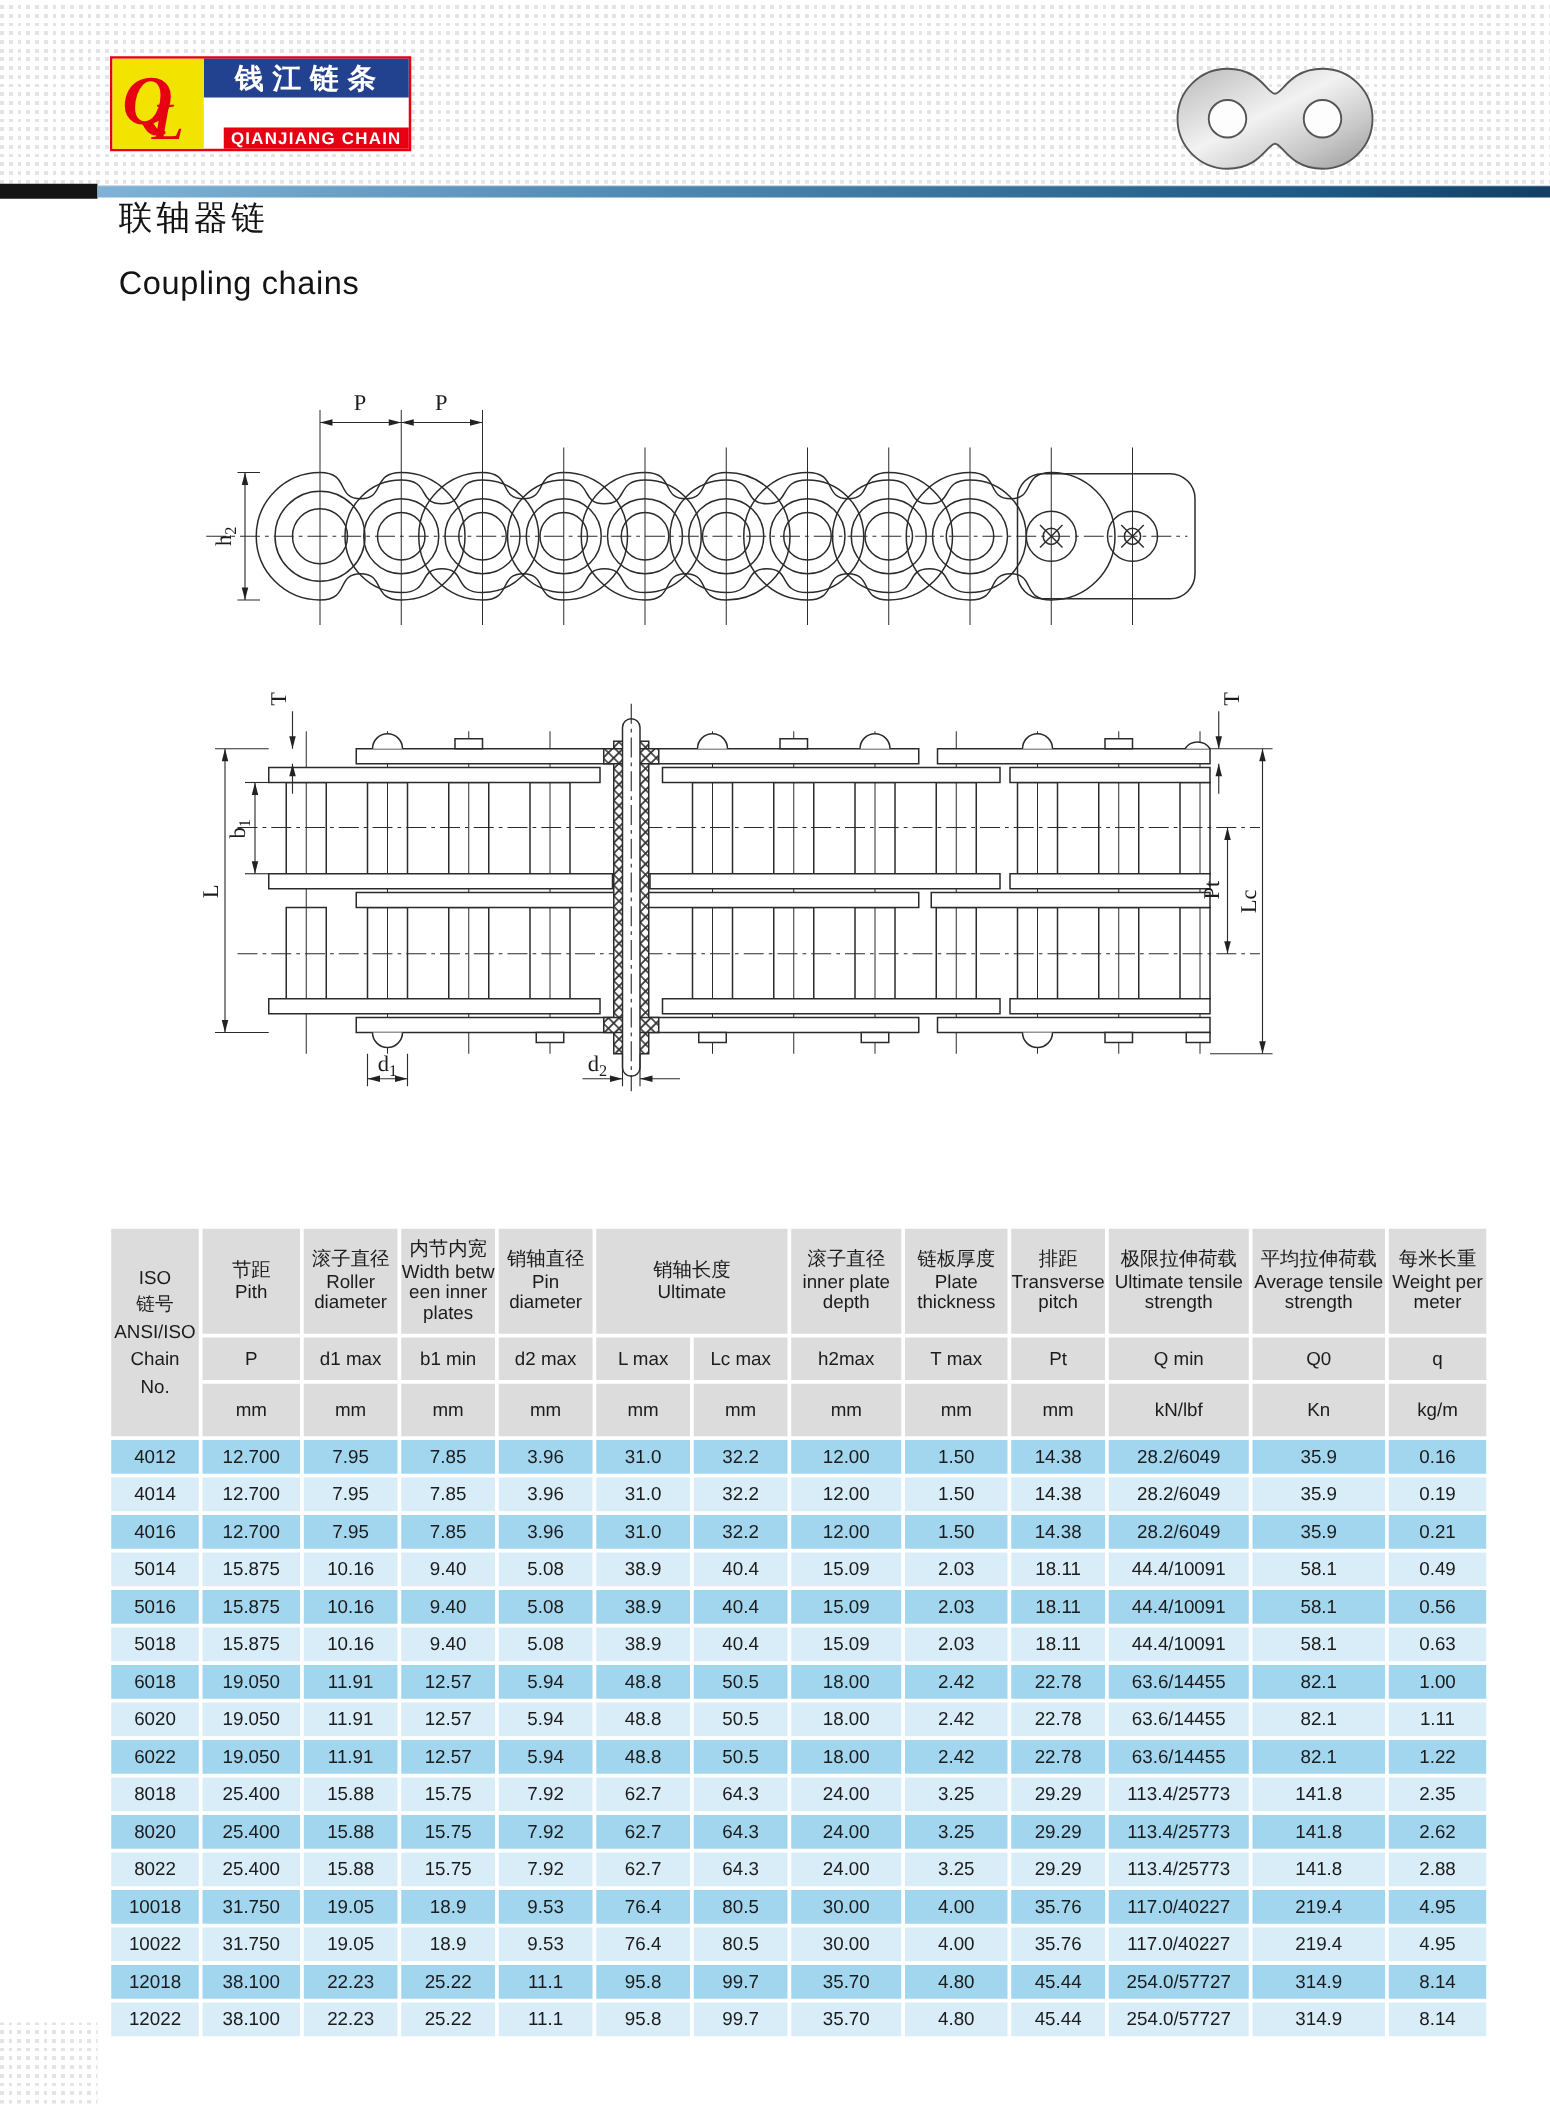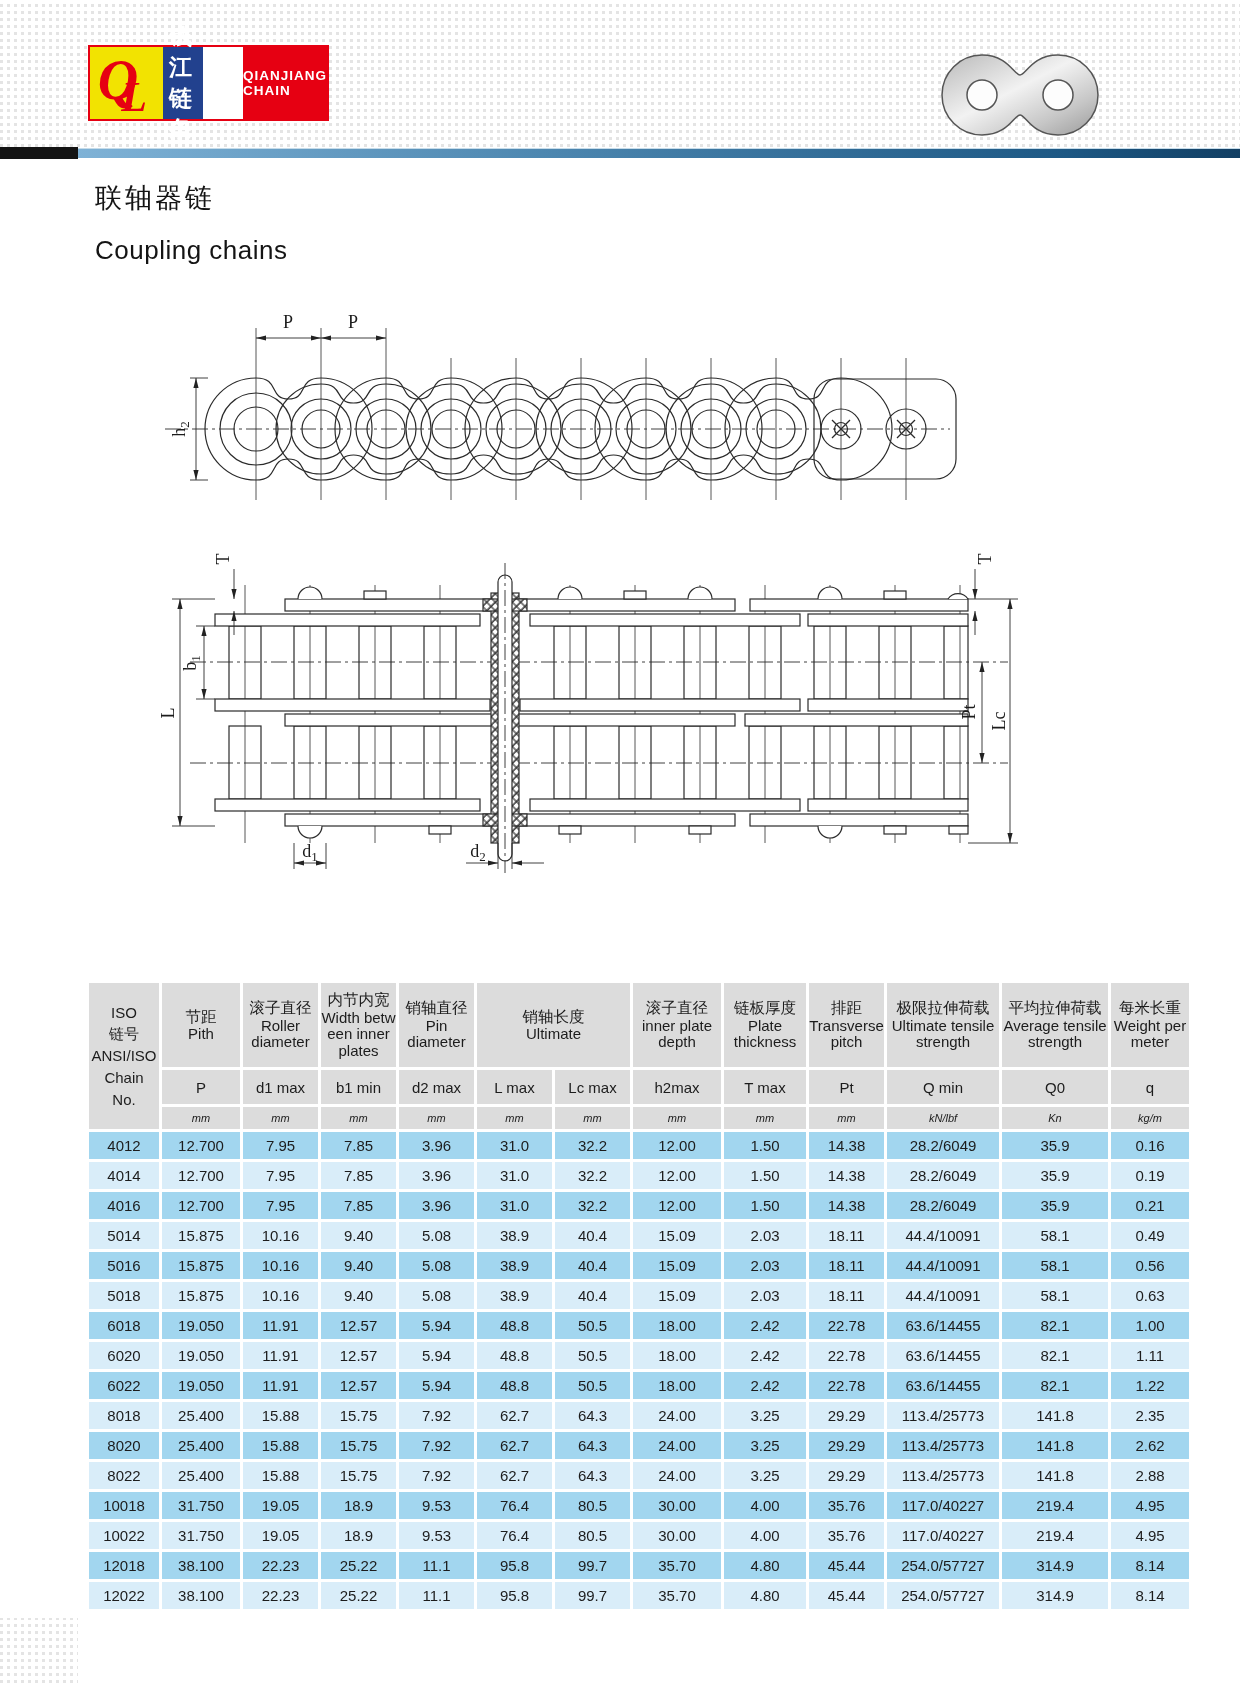--- a/index.html
+++ b/index.html
@@ -20,48 +20,48 @@
   .divider { position:absolute; left:0; top:147px; width:1240px; height:12px; display:flex; }
   .divider .black-seg { width:78px; height:12px; background:#141414; }
   .divider .blue-seg  { flex:1; height:10px; margin-top:1px;
     background:linear-gradient(to right,#7fb2d6 0%, #4d87b0 40%, #1d5884 85%, #123f63 100%);
     box-shadow: inset 0 1px 0 #c6dcea; }
 
   
   .logo { position:absolute; left:88px; top:45px; width:241px; height:76px;
           display:flex; border:2px solid #e60012; background:#fff; }
   .logo-mark { width:73px; background:#f2e301; position:relative; }
-  .logo-text { flex:1; display:flex; flex-direction:row;gap:24px; }
+  .logo-text { flex:1; display:flex; flex-direction:column;gap:24px; }
   .logo-cn { flex:1.05; background:#22418e; color:#fff; font-size:23px; font-weight:bold;
              letter-spacing:7px; display:flex; align-items:center; justify-content:center; padding-left:6px; }
   .logo-en { flex:1; background:#e60012; color:#fff; font-size:13.5px; font-weight:bold;
              letter-spacing:1px; display:flex; align-items:center; justify-content:center;margin-left:16px; }
 
   .hero-plate { position:absolute; left:928px; top:40px; width:185px; height:112px; }
 
-  .title-block { position:absolute; left:95px; top:180px; color:#141414; }
+  .title-block { position:absolute; left:95px; top:156px; color:#141414; }
   .title-cn { font-size:27px; letter-spacing:3px; }
   .title-en { font-size:26px; margin-top:19px; letter-spacing:0.5px; }
 
   .diag { position:absolute; }
   .diag1 { left:150px; top:292px; width:810px; height:215px; }
   .diag2 { left:160px; top:513px; width:870px; height:372px; }
   .dim-text { font-family:"Liberation Serif", serif; font-size:18px; fill:#1c1c1c; }
 
   
   .spec-table { position:absolute; left:86px; top:980px; width:1068px;
     border-collapse:separate; border-spacing:3px; table-layout:fixed; color:#1c1c1c; }
   .spec-table th, .spec-table td { text-align:center; vertical-align:middle; padding:0; overflow:hidden; }
   .spec-table th { background:#dcdcdc; font-weight:normal; }
   .corner { white-space:pre-line; font-size:15px; line-height:1.45; }
   .grp { height:84px; }
   .grp .cn { font-size:15.5px; line-height:1.15; }
   .grp .en { font-size:15px; line-height:1.08; margin-top:1px; }
   .sym { height:34px; font-size:15px; }
-  .unit { height:22px; font-size:11px;font-style:italic; }
+  .unit { height:42px; font-size:15px; }
   tbody td { height:27px; font-size:15px; }
   tr.odd td  { background:#a2d6ef; }
   tr.even td { background:#d9edf9; }
 </style>
 </head>
 <body>
 
 <div class="top-band dots"></div>
 
 <div class="logo">

